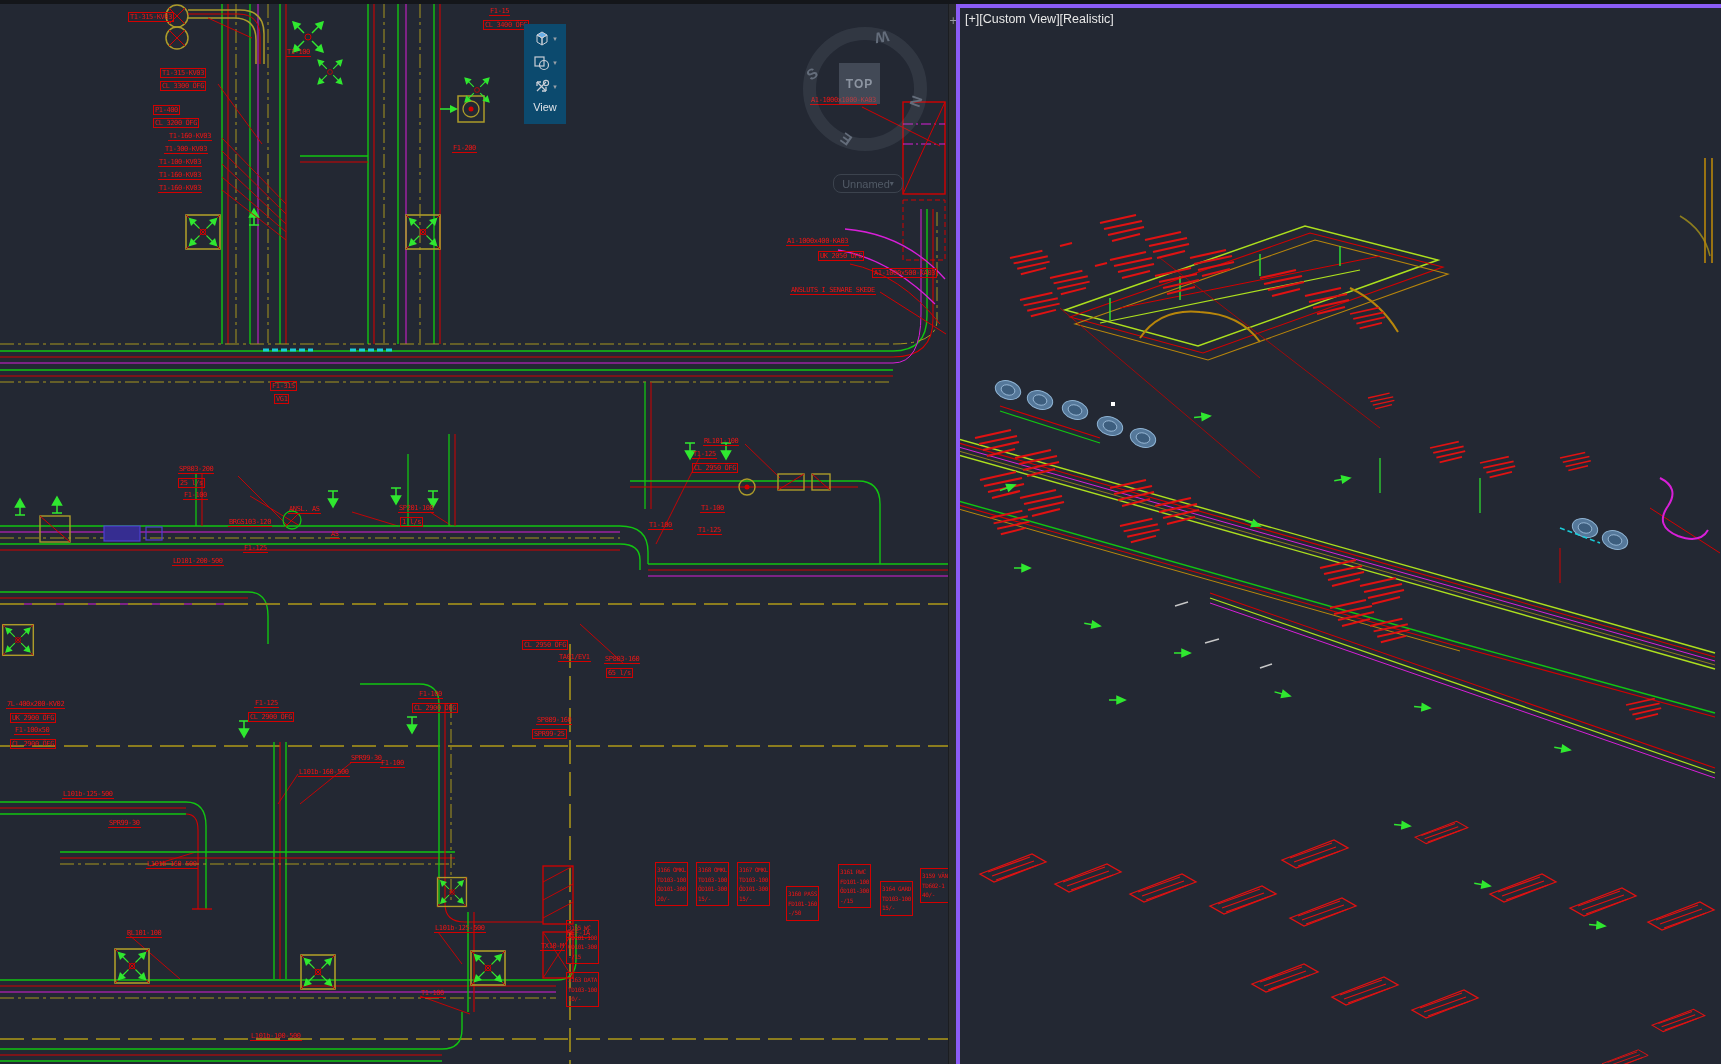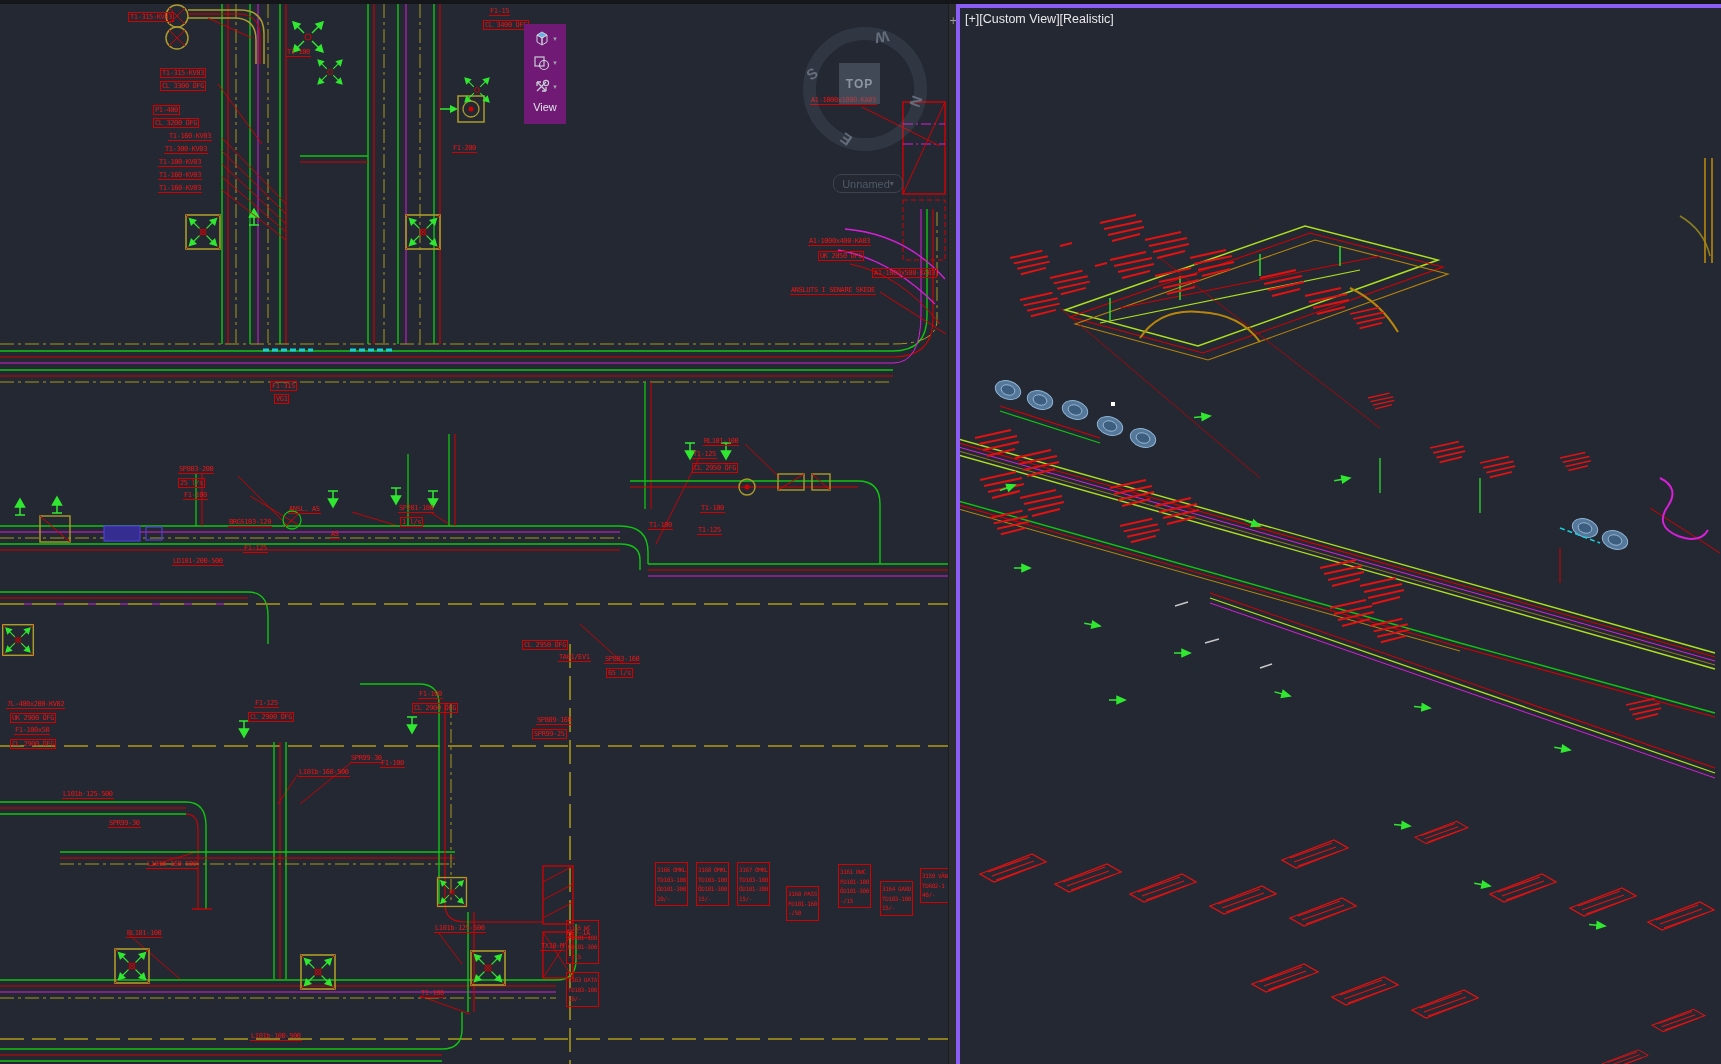--- a/index.html
+++ b/index.html
@@ -14,21 +14,21 @@
   .vp-label{position:absolute;left:5px;top:4px;color:#e8e8e8;font:12.5px "Liberation Sans",sans-serif;
             white-space:nowrap;z-index:5;}
   svg{position:absolute;left:0;top:0;}
   
   .cl{position:absolute;color:#ef1515;font:7px/8px "DejaVu Sans Mono",monospace;letter-spacing:-0.4px;
       white-space:nowrap;padding:0 1px;border:1px solid #d40000;z-index:3;}
   .cl.u{border:none;border-bottom:1px solid #d40000;}
   .rt{position:absolute;border:1.5px solid #d40000;color:#ef1515;font:6px/9.5px "DejaVu Sans Mono",monospace;
       letter-spacing:-0.4px;padding:2px 1px;white-space:nowrap;z-index:3;}
   
-  .view-toolbar{position:absolute;left:524px;top:20px;width:42px;height:100px;background:#701a75;
+  .view-toolbar{position:absolute;left:524px;top:20px;width:42px;height:100px;background:#0c4a6e;
                 z-index:6;display:flex;flex-direction:column;align-items:center;padding-top:3px;box-sizing:border-box;}
   .vt-btn{width:38px;height:24px;display:flex;align-items:center;justify-content:center;gap:2px;cursor:default;}
   .vt-caret{color:#9aa0a8;font-size:7px;}
   .vt-label{color:#dfe3e8;font:11px "Liberation Sans",sans-serif;margin-top:2px;}
   
   .vcube{position:absolute;left:803px;top:23px;width:124px;height:124px;z-index:4;}
   .vc-ring{position:absolute;left:0;top:0;width:98px;height:98px;border:13px solid rgba(125,135,150,0.16);
            border-radius:50%;}
   .vc-top{position:absolute;left:36px;top:36px;width:41px;height:41px;background:rgba(105,114,128,0.45);
           color:#8d95a2;font:bold 12px "Liberation Sans",sans-serif;letter-spacing:1px;
@@ -292,21 +292,21 @@
     <div class="cl u" style="left:168px;top:128px">T1-160-KV03</div>
     <div class="cl u" style="left:164px;top:141px">T1-300-KV03</div>
     <div class="cl u" style="left:158px;top:154px">T1-100-KV03</div>
     <div class="cl u" style="left:158px;top:167px">T1-160-KV03</div>
     <div class="cl u" style="left:158px;top:180px">T1-160-KV03</div>
     <div class="cl u" style="left:489px;top:3px">F1-15</div>
     <div class="cl" style="left:483px;top:16px">CL 3400 ÖFG</div>
     <div class="cl u" style="left:286px;top:44px">T1-100</div>
     <div class="cl u" style="left:452px;top:140px">F1-200</div>
     <div class="cl u" style="left:810px;top:92px">A1-1000x1000-KA03</div>
-    <div class="cl u" style="left:808px;top:233px">A1-1000x400-KA03</div>
+    <div class="cl u" style="left:786px;top:233px">A1-1000x400-KA03</div>
     <div class="cl" style="left:818px;top:247px">UK 2050 ÖFG</div>
     <div class="cl" style="left:872px;top:264px">A1-1000x500-KA03</div>
     <div class="cl u" style="left:790px;top:282px">ANSLUTS I SENARE SKEDE</div>
     <div class="cl u" style="left:178px;top:461px">SP803-200</div>
     <div class="cl" style="left:178px;top:474px">25 l/s</div>
     <div class="cl u" style="left:183px;top:487px">F1-100</div>
     <div class="cl u" style="left:288px;top:501px">ANSL. AS</div>
     <div class="cl u" style="left:398px;top:500px">SP201-100</div>
     <div class="cl" style="left:400px;top:513px">1 l/s</div>
     <div class="cl u" style="left:228px;top:514px">BRGS103-120</div>

